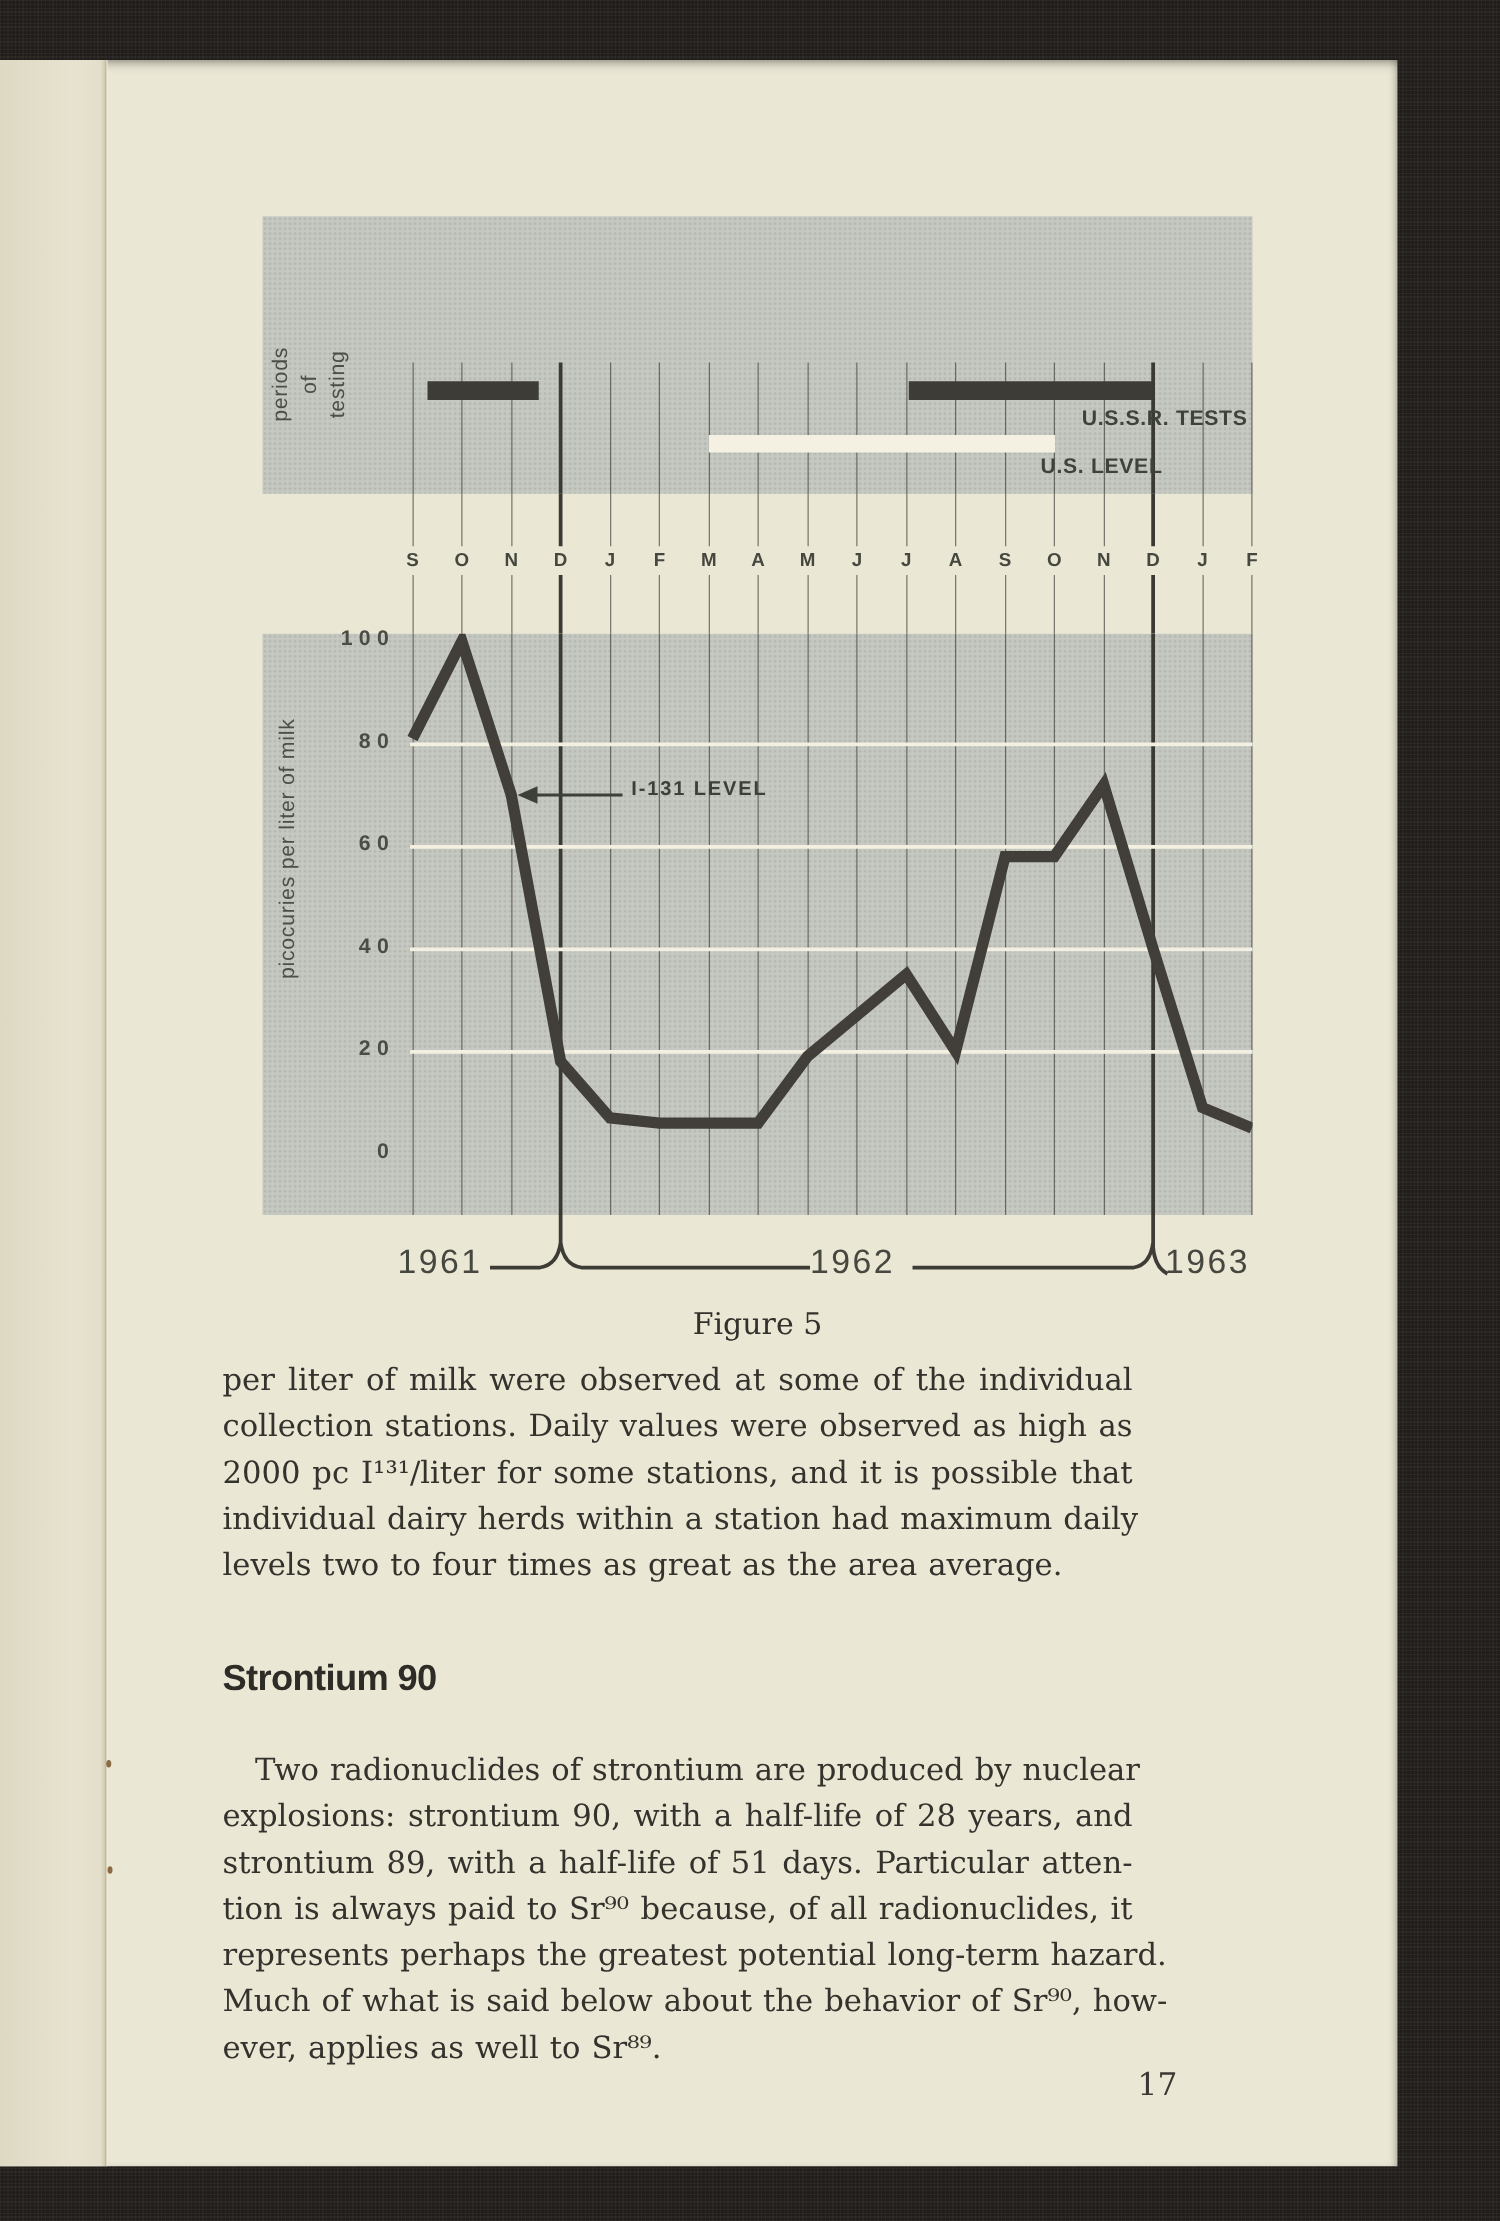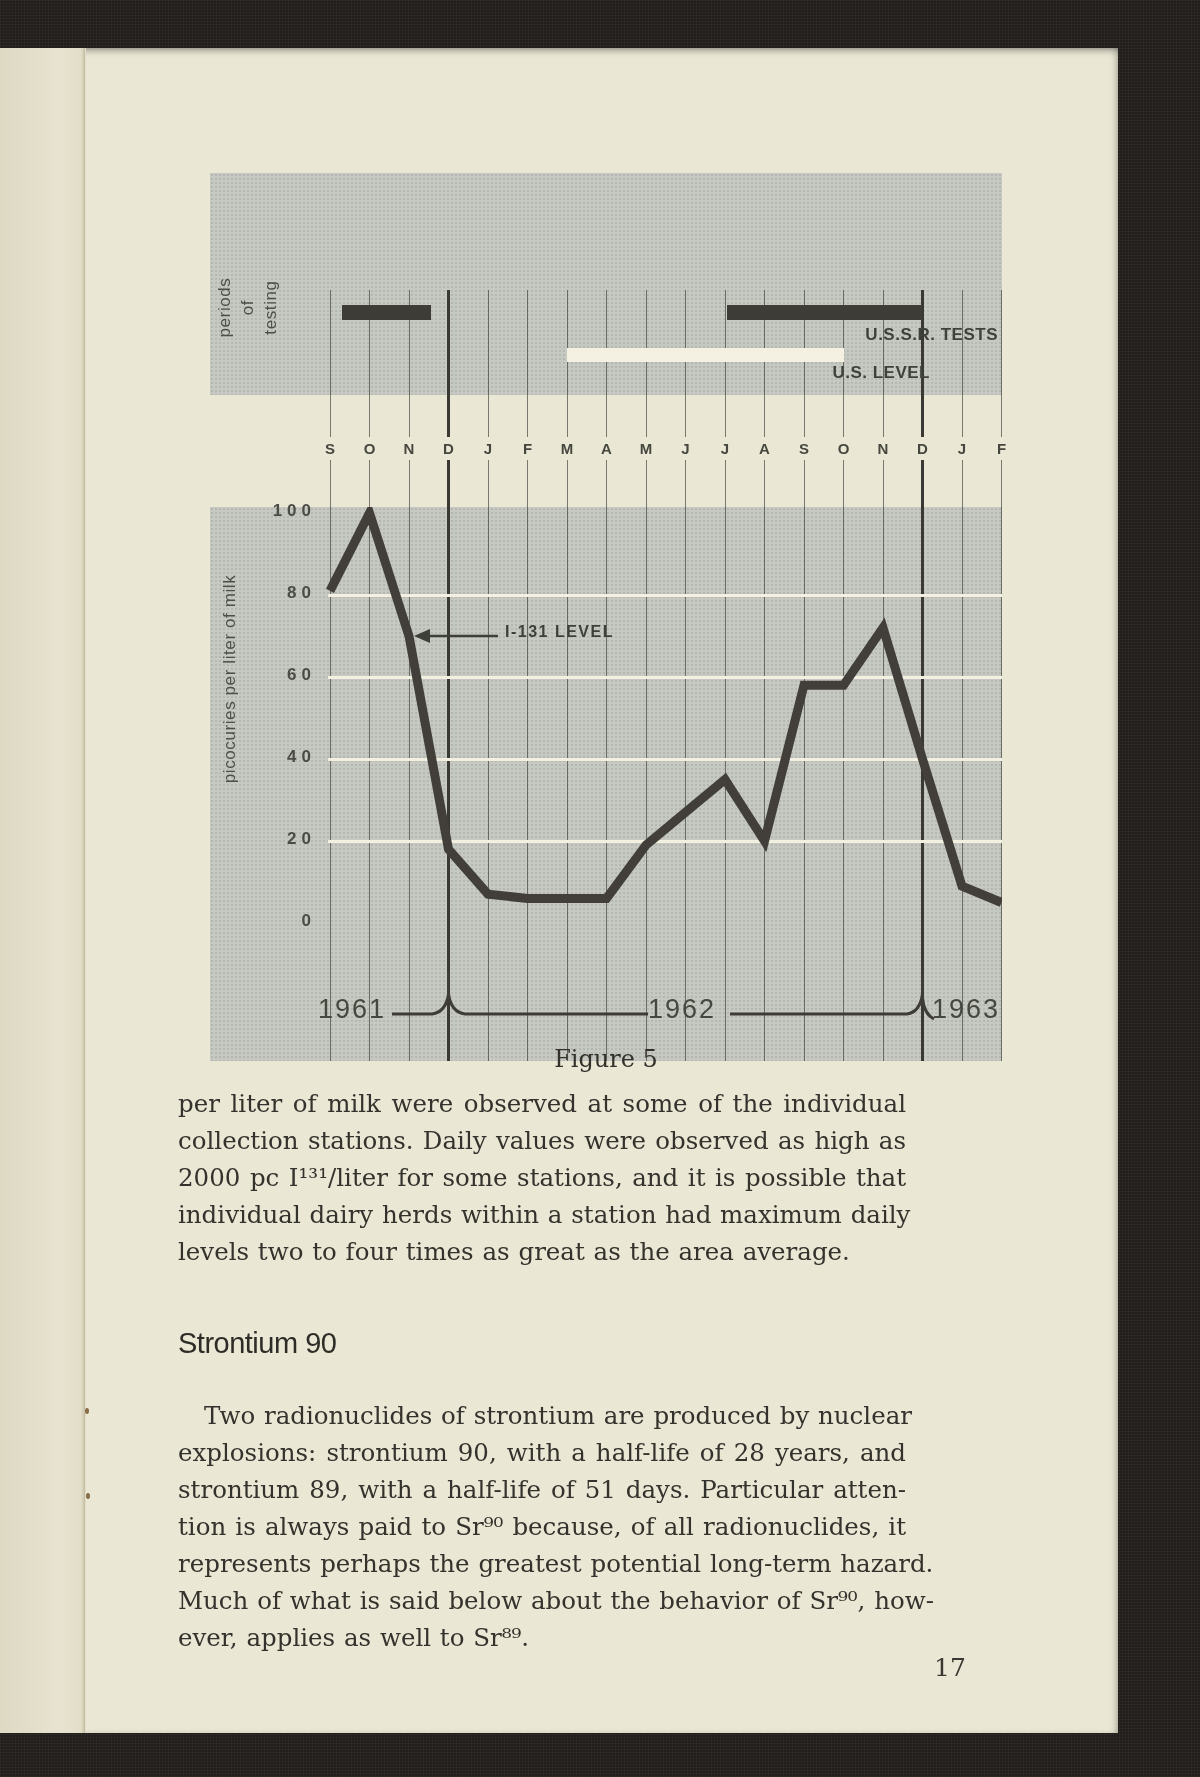--- a/index.html
+++ b/index.html
@@ -16,21 +16,21 @@
         background:linear-gradient(90deg,#ded9c3 0%,#e7e3d0 70%,#e3dec9 96%,#cfc9ae 100%);}
   .crease{position:absolute;left:84px;top:0;bottom:0;width:2px;
         background:linear-gradient(90deg,#b3ac92,#f2efdf);}
   .speck{position:absolute;width:4px;height:6px;border-radius:50%;background:#8a6b44;}
 
   
   .band{position:absolute;left:210px;width:792px;background:#c6c9c1;
         background-image:radial-gradient(circle, rgba(56,58,52,.12) 0.8px, transparent 1.3px);
         background-size:4px 4px;}
   #header-band{top:125px;height:222px;}
-  #chart-band{top:459px;height:554px;}
+  #chart-band{top:459px;height:465px;}
   .fig-title{position:absolute;left:52px;top:20px;font-size:27px;line-height:44px;
         color:#54564e;letter-spacing:1px;word-spacing:3px;}
   .rot{position:absolute;color:#4c4e47;font-size:17px;letter-spacing:.6px;
         white-space:pre-line;text-align:center;transform:rotate(-90deg);transform-origin:center;}
   #periods-label{left:-28px;top:100px;width:130px;height:69px;line-height:23px;}
   #yaxis-label{left:-100px;top:160px;width:240px;height:24px;line-height:24px;}
 
   .vline{position:absolute;top:0;bottom:0;width:1px;background:rgba(52,52,46,.62);}
   .vline.thick{width:3px;background:#3a3934;}
   #header-grid{position:absolute;left:0;top:117px;bottom:0;width:100%;}
@@ -60,23 +60,23 @@
          font-family:"DejaVu Serif",serif;font-size:24px;color:#33312b;}
 
   
   #bodytext{position:absolute;left:178px;top:1037px;width:728px;
         font-family:"DejaVu Serif",serif;font-size:24.5px;color:#34322c;}
   .bodyline{text-align:justify;text-align-last:justify;line-height:37px;height:37px;
         word-spacing:1px;white-space:nowrap;}
   .bodyline.last{text-align-last:left;}
   .bodyline.indent{text-indent:26px;}
   #strontium-heading{position:absolute;left:0;top:242px;font-family:"Liberation Sans",sans-serif;
-        font-size:29px;font-weight:normal;color:#2e2c27;letter-spacing:-.5px;margin:0;}
+        font-size:29px;font-weight:bold;color:#2e2c27;letter-spacing:-.5px;margin:0;}
   #para2{position:absolute;left:0;top:312px;width:728px;}
-  #page-number{position:absolute;left:910px;top:1605px;width:80px;text-align:center;
+  #page-number{position:absolute;left:910px;top:1605px;width:80px;text-align:left;
         font-family:"DejaVu Serif",serif;font-size:25px;color:#3a3832;}
 </style>
 </head>
 <body>
 
 <div class="page">
   <div class="crease"></div>
   <div class="speck" style="left:85px;top:1360px;"></div>
   <div class="speck" style="left:86px;top:1445px;"></div>
 

